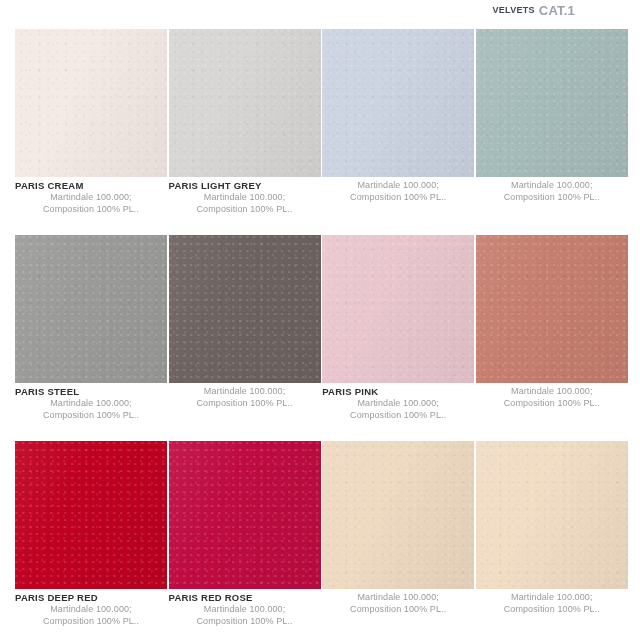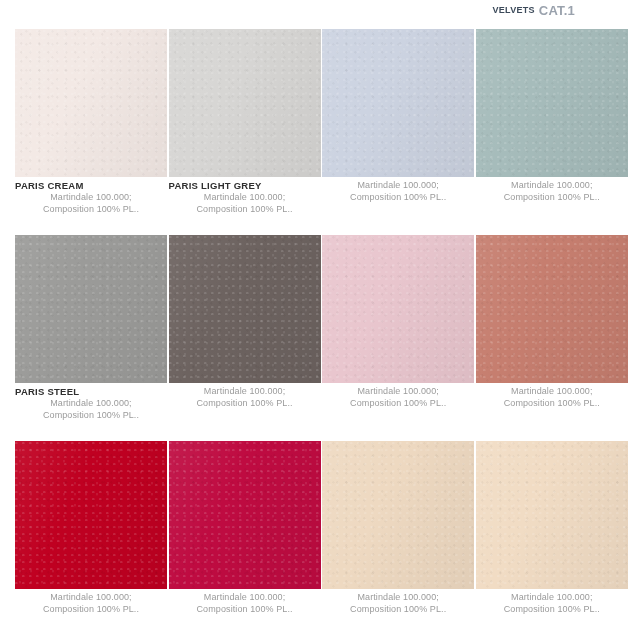--- a/index.html
+++ b/index.html
@@ -180,44 +180,47 @@
       <div class="swatch-chip" style="background-color: rgb(109, 99, 96);"></div>
       <div class="swatch-info">
         <div class="swatch-spec">Martindale 100.000;</div>
         <div class="swatch-spec">Composition 100% PL..</div>
       </div>
     </div>
 
     <div class="swatch-cell">
       <div class="swatch-chip" style="background-color: rgb(233, 198, 206);"></div>
       <div class="swatch-info">
+        <div class="swatch-name">PARIS PINK</div>
         <div class="swatch-spec">Martindale 100.000;</div>
         <div class="swatch-spec">Composition 100% PL..</div>
       </div>
     </div>
 
     <div class="swatch-cell">
       <div class="swatch-chip" style="background-color: rgb(198, 126, 111);"></div>
       <div class="swatch-info">
         <div class="swatch-spec">Martindale 100.000;</div>
         <div class="swatch-spec">Composition 100% PL..</div>
       </div>
     </div>
 
     <div class="swatch-cell">
       <div class="swatch-chip" style="background-color: rgb(192, 0, 33);"></div>
       <div class="swatch-info">
+        <div class="swatch-name">PARIS DEEP RED</div>
         <div class="swatch-spec">Martindale 100.000;</div>
         <div class="swatch-spec">Composition 100% PL..</div>
       </div>
     </div>
 
     <div class="swatch-cell">
       <div class="swatch-chip" style="background-color: rgb(191, 11, 65);"></div>
       <div class="swatch-info">
+        <div class="swatch-name">PARIS RED ROSE</div>
         <div class="swatch-spec">Martindale 100.000;</div>
         <div class="swatch-spec">Composition 100% PL..</div>
       </div>
     </div>
 
     <div class="swatch-cell">
       <div class="swatch-chip" style="background-color: rgb(238, 217, 193);"></div>
       <div class="swatch-info">
         <div class="swatch-spec">Martindale 100.000;</div>
         <div class="swatch-spec">Composition 100% PL..</div>

